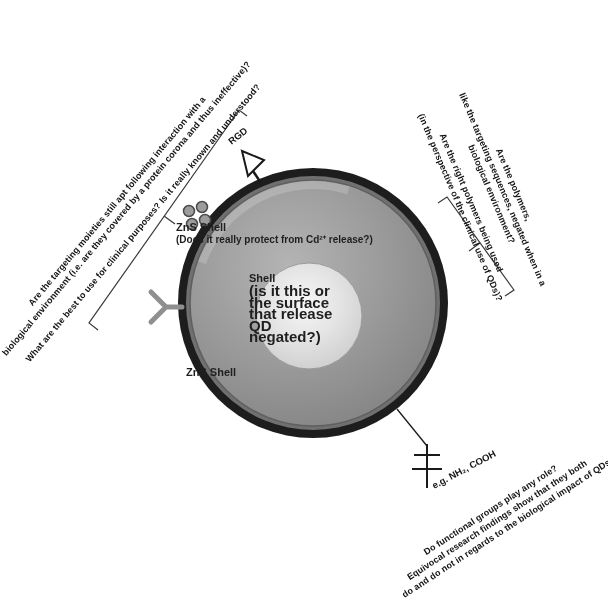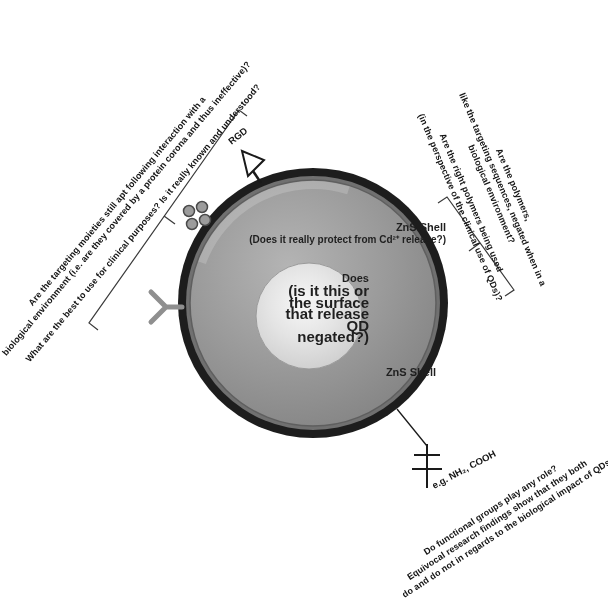--- a/index.html
+++ b/index.html
@@ -36,21 +36,21 @@
     color:#141414;
     white-space:nowrap;
   }
   .rgd{left:226px;top:138px;transform:rotate(-38deg);transform-origin:left top;}
   .fg {left:430px;top:481px;transform:rotate(-28deg);transform-origin:left top;}
 
   
   .qd-label{
     position:absolute;
     transform:translateX(-50%);
-    text-align:right;
+    text-align:left;
     font-weight:bold;
     color:#1f1f1f;
     font-size:10px;
     line-height:12px;
   }
   .qd-label .h{font-size:11px;line-height:13px;}
   .shell-top   {left:311px;top:221px;width:270px;}
   .core-block  {left:309px;top:272px;width:120px;}
   .core-block .body{font-size:15px;line-height:11.5px;}
   .shell-bottom{left:311px;top:366px;width:250px;}
@@ -112,21 +112,21 @@
       <line x1="480" y1="243" x2="469" y2="251"></line>
     </g>
   </svg>
 
   <div class="qd-label shell-top">
     <div class="h">ZnS Shell</div>
     <div>(Does it really protect from Cd²⁺ release?)</div>
   </div>
 
   <div class="qd-label core-block">
-    <div class="h">Does</div>
+    <div class="h">Shell</div>
     <div class="body">(is it this or</div>
     <div class="body">the surface</div>
     <div class="body">that release</div>
     <div class="body">QD</div>
     <div class="body">negated?)</div>
   </div>
 
   <div class="qd-label shell-bottom">
     <div class="h">ZnS Shell</div>
   </div>

